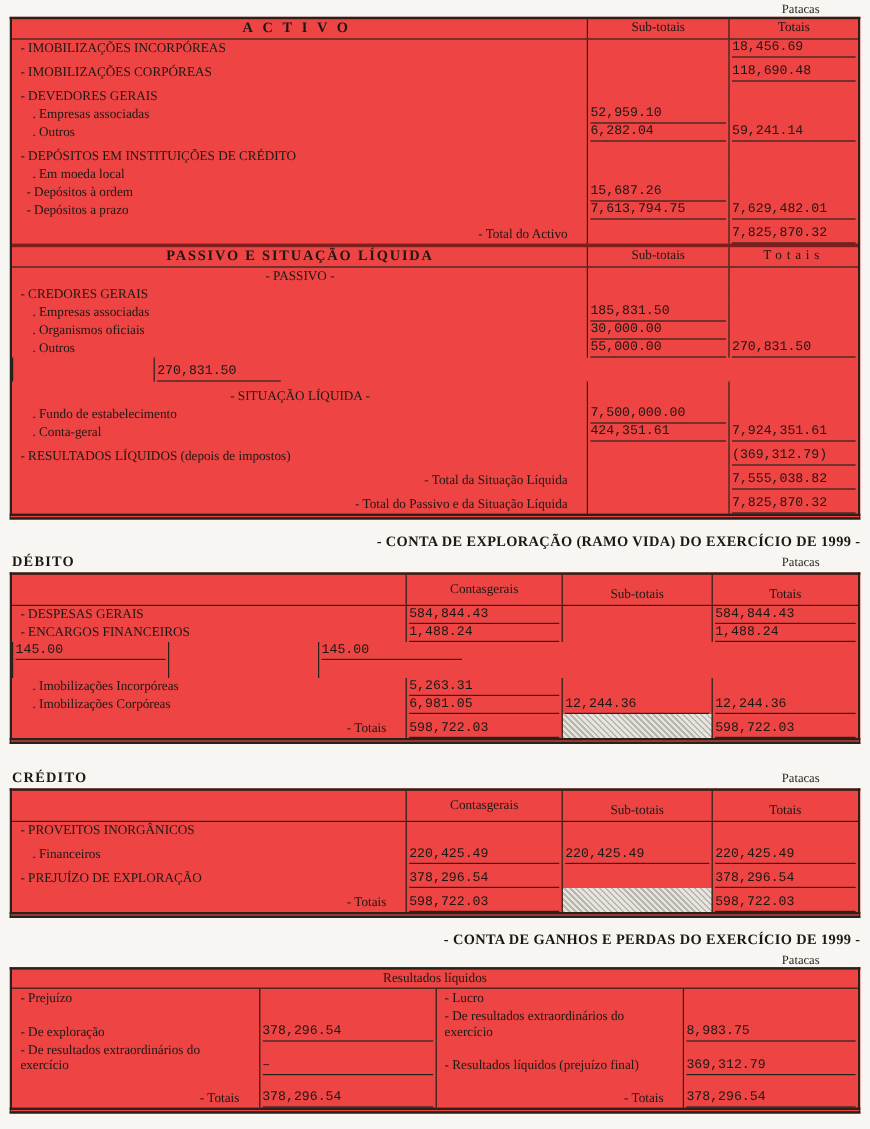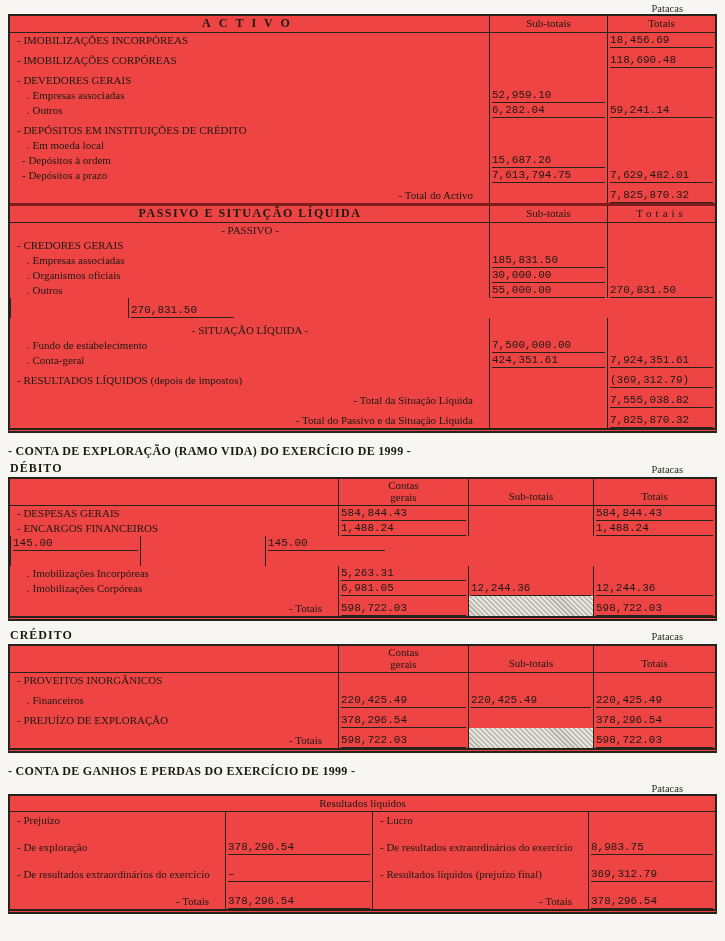--- a/index.html
+++ b/index.html
@@ -23,34 +23,34 @@
   .lab.rgt{justify-content:flex-end;padding-right:16px}
   .vc{display:flex;align-items:flex-end;justify-content:flex-end;border-left:1px solid #26221c;padding:0 2px}
   .bal .sub{width:118px}
   .bal .tot{width:108px}
   .exp .cg{width:130px}
   .exp .sub{width:125px}
   .exp .tot{width:122px}
   .gp .ll{width:197px}
   .gp .lv{width:147px}
   .gp .rl{border-left:1px solid #26221c}
-  .gp .rv{width:127px}
+  .gp .rv{width:146px}
   .amt{display:block;width:100%;text-align:left;font-family:"Liberation Mono","DejaVu Sans Mono",monospace;font-size:11px;line-height:14px;border-bottom:1px solid #26221c;padding:0 3px 0 0;white-space:nowrap}
   .hdr .hc{justify-content:center;align-items:flex-end;font-weight:bold;font-size:12px;padding-bottom:2px}
   .hdr .vc{justify-content:center;align-items:flex-end;padding-bottom:2px;font-size:11px}
   .wsp{letter-spacing:8px}
   .phdr{border-top:3px solid #7f1d1d;min-height:18px}
   .phdr .hc{letter-spacing:1.5px}
   .phdr .tot{letter-spacing:4px}
   .exp .hdr{min-height:26px}
-  .exp .hdr .cg{flex-direction:column;justify-content:center;align-items:center;line-height:12px}
+  .exp .hdr .cg{flex-direction:row;justify-content:center;align-items:center;line-height:12px}
   .shade{background:repeating-linear-gradient(45deg,#b9b6b0 0 1.5px,#e7e4dd 1.5px 3.5px)}
-  .sect-title{text-align:left;font-size:12px;font-weight:bold;margin:12px 0 4px;letter-spacing:.3px}
+  .sect-title{text-align:right;font-size:12px;font-weight:bold;margin:12px 0 4px;letter-spacing:.3px}
   .exp-head{display:flex;align-items:flex-end;margin:2px 0 2px}
-  .exp-head.mt{margin-top:8px}
+  .exp-head.mt{margin-top:22px}
   .side-title{font-weight:bold;font-size:12px;letter-spacing:1px;padding-left:2px}
   .exp-head .patacas{flex:1}
   .gp .ghdr{display:flex;justify-content:center;align-items:center;border-bottom:1px solid #26221c;min-height:16px;font-size:11px}
   .gp .row{min-height:27px}
   .gp .row.short{min-height:16px}
 </style>
 </head>
 <body>
 
 <div class="page">

